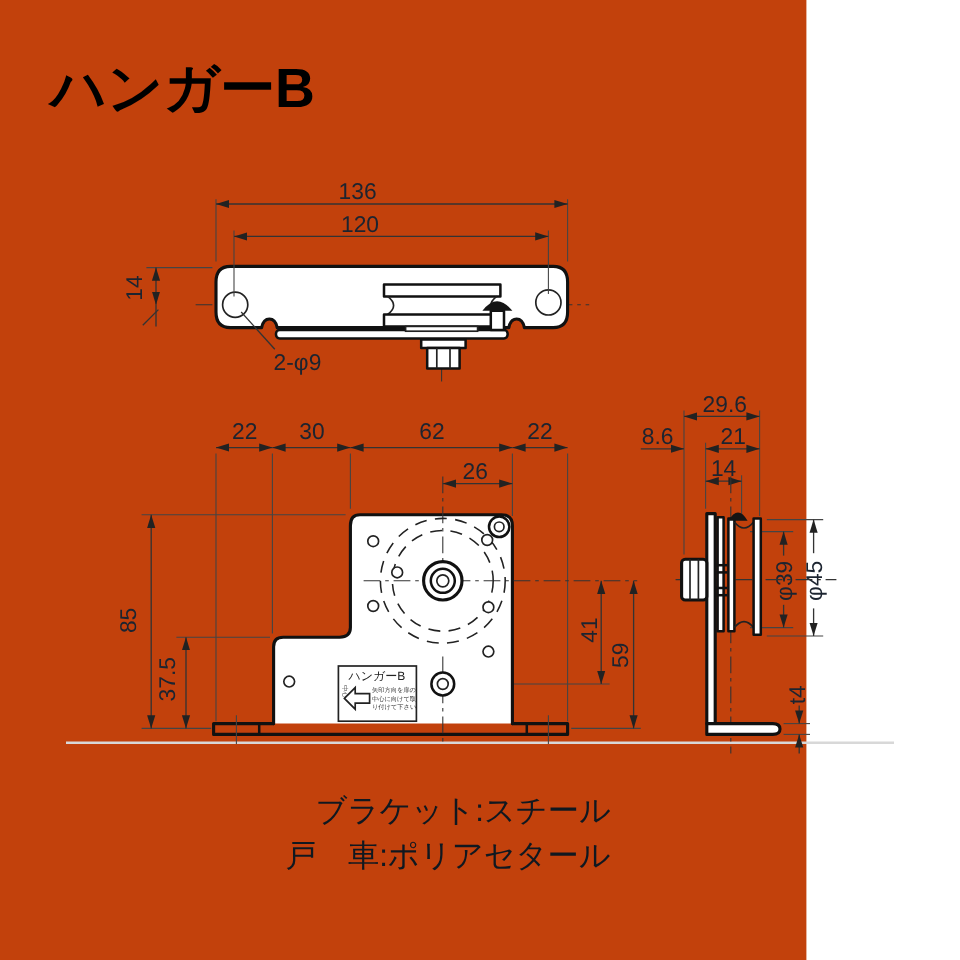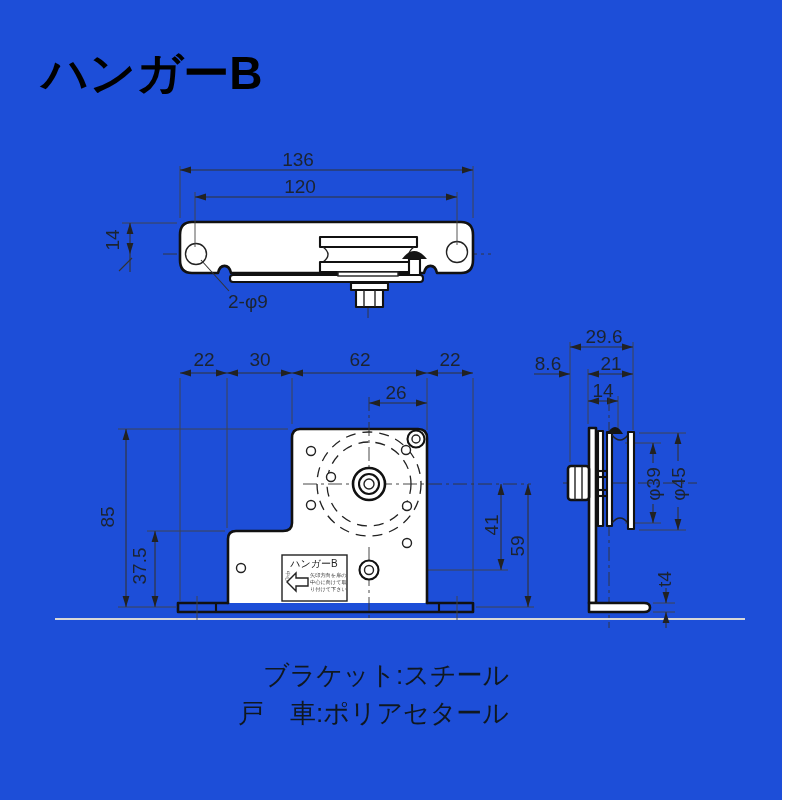--- a/index.html
+++ b/index.html
@@ -1,16 +1,16 @@
 <!DOCTYPE html>
 <html><head>
 <meta charset="utf-8">
 <style>
   html,body{margin:0;padding:0;background:#ffffff;}
-  .page{width:782px;height:800px;background:#1d4ed8;position:relative;font-family:"Liberation Sans",sans-serif;}
+  .page{width:672px;height:800px;background:#c2410c;position:relative;font-family:"Liberation Sans",sans-serif;}
   svg{display:block;}
   svg text{font-family:"Liberation Sans","DejaVu Sans",sans-serif;fill:#1c2430;}
   .t-title{font-size:46px;font-weight:bold;fill:#000;}
   .t-dim{font-size:19px;}
   .t-mat{font-size:26px;fill:#101820;}
   .t-plate{font-size:10px;fill:#222;}
   .t-tiny{font-size:5.2px;fill:#333;}
   .ln-bold{stroke:#111;stroke-width:2.6;fill:none;stroke-linejoin:round;stroke-linecap:round;}
   .ln-med{stroke:#111;stroke-width:2.1;fill:none;stroke-linejoin:round;}
   .ln-thin{stroke:#222;stroke-width:1.4;fill:none;}

